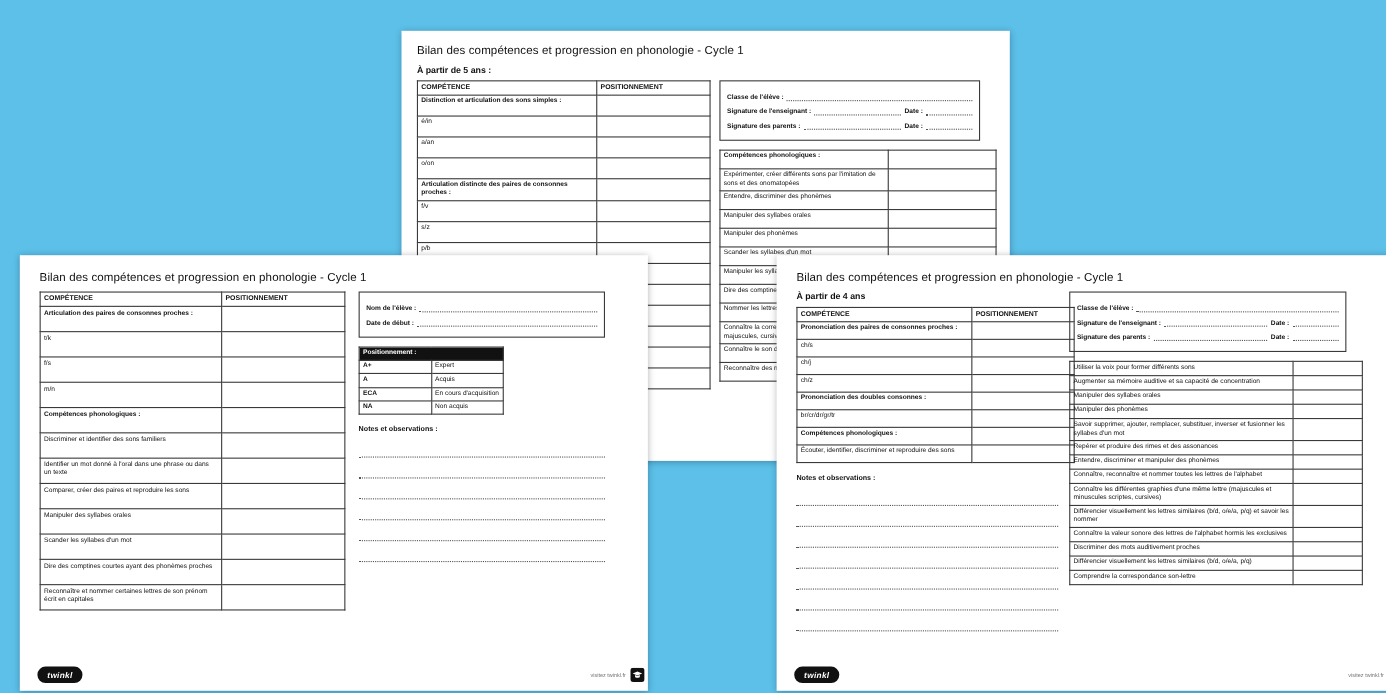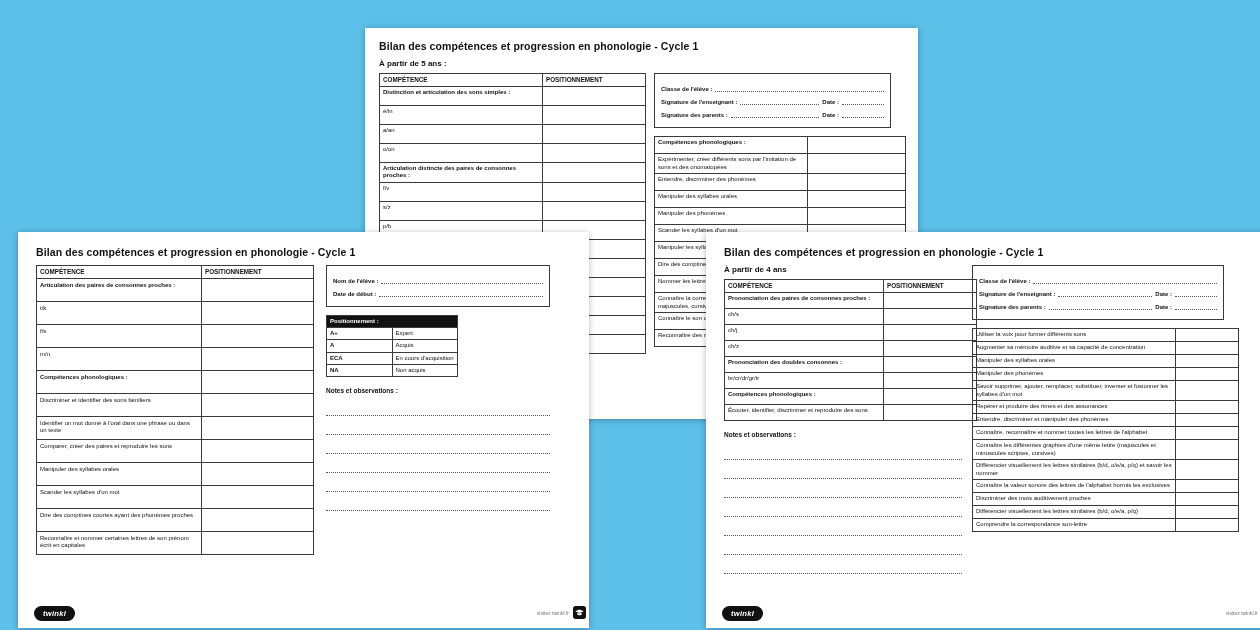--- a/index.html
+++ b/index.html
@@ -4,21 +4,21 @@
 <style>
   html,body{margin:0;padding:0}
   body{width:1260px;height:630px;position:relative;overflow:hidden;
        background:#5cc0e8;font-family:"Liberation Sans",sans-serif;color:#111}
   .page{position:absolute;background:#fff;box-shadow:0 1px 6px rgba(0,0,30,.30);
         padding:12px 14px;color:#111}
   #back{left:365px;top:28px;width:525px;height:367px;z-index:1}
   #left{left:18px;top:232px;width:535px;height:368px;z-index:2;padding:14px 18px}
   #right{left:706px;top:232px;width:536px;height:368px;z-index:2;padding:14px 18px}
 
-  .title{font-weight:700;font-size:10.5px;margin-bottom:7px;letter-spacing:.1px}
+  .title{font-weight:400;font-size:10.5px;margin-bottom:7px;letter-spacing:.1px}
   .subtitle{font-weight:700;font-size:8px;margin-bottom:5px}
   .cols{display:flex;align-items:flex-start}
   #back .cols{gap:8px}
   #left .cols{gap:12px}
   #right .cols{gap:10px}
 
   table.comp{border-collapse:collapse;table-layout:fixed}
   .comp th,.comp td{border:1px solid #3a3a3a;padding:2px 3px;font-size:6px;
         line-height:1.25;vertical-align:top;text-align:left;overflow:hidden;word-wrap:break-word}
   .comp th{font-size:6.3px;font-weight:700}
@@ -60,21 +60,21 @@
   table.legend{border-collapse:collapse;width:132px;margin-bottom:10px;table-layout:fixed}
   .legend td{border:1px solid #3a3a3a;font-size:6px;padding:2px 3px;line-height:1.2}
   .legend .hdr td{background:#111;color:#fff;font-weight:700}
   .legend .l1{width:27px;font-weight:700}
   .legend .l2{width:105px}
 
   .notes-label{font-weight:700;font-size:6.5px;margin:10px 0 7px}
   .noteline{border-bottom:1px dotted #555;height:14px;margin-bottom:4px}
 
   .pfoot{position:absolute;left:16px;right:3px;bottom:7px;display:flex;
-         justify-content:space-between;align-items:flex-start}
+         justify-content:space-between;align-items:center}
   .logo{background:#111;color:#fff;border-radius:9px;font-size:7.5px;font-weight:700;
         padding:3px 9px;letter-spacing:.3px;font-style:italic}
   .visit{display:flex;align-items:center;gap:4px;font-size:5px;color:#777}
 </style>
 </head>
 <body>
 
 <div class="page" id="back">
   <div class="title">Bilan des compétences et progression en phonologie - Cycle 1</div>
   <div class="subtitle">À partir de 5 ans :</div>

